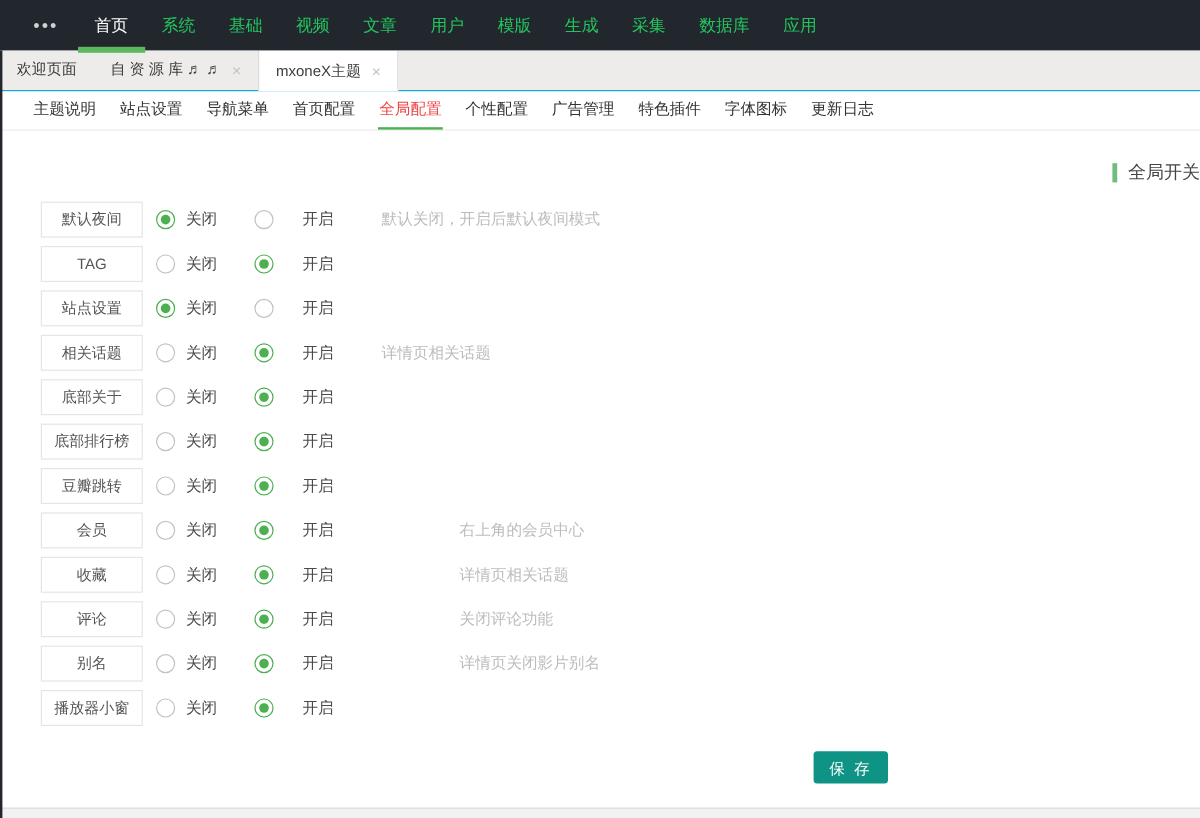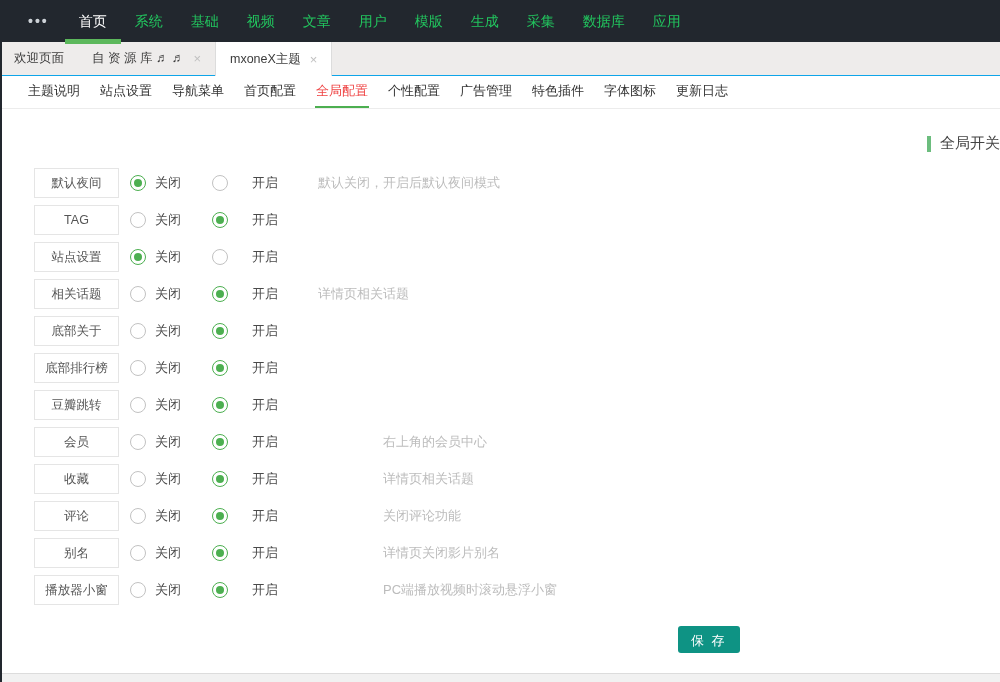--- a/index.html
+++ b/index.html
@@ -330,21 +330,20 @@
   <div class="srow">
     <div class="row-label">播放器小窗</div>
     <div class="opt opt-off">
       <span class="radio"></span>
       <span class="opt-text">关闭</span>
     </div>
     <div class="opt opt-on">
       <span class="radio checked"></span>
       <span class="opt-text">开启</span>
     </div>
-    <div class="row-desc indent">PC端播放视频时滚动悬浮小窗</div>
   </div>
 </div>
 
   <div class="save-wrap">
     <button class="save-btn">保 存</button>
   </div>
 </div>
 
 <div class="bottom-strip"></div>
 

